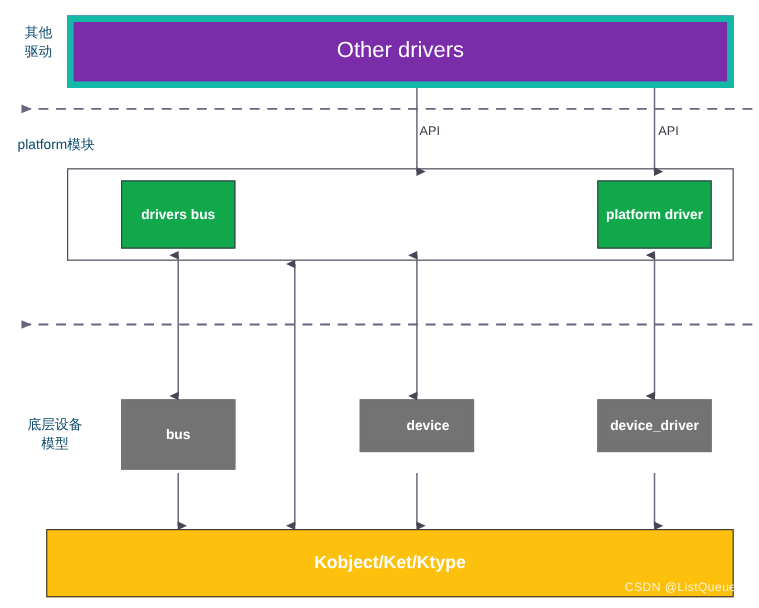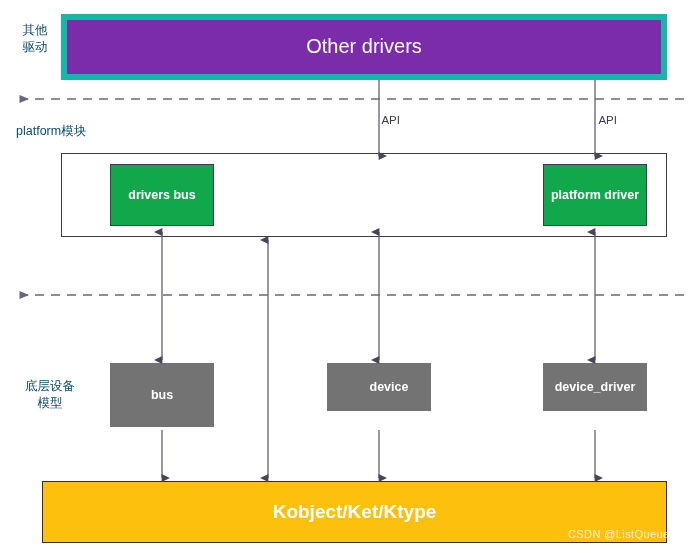--- a/index.html
+++ b/index.html
@@ -42,21 +42,21 @@
     font-size: 12.5px;
   }
   .orange-box {
     background: #737373;
     border: 4px solid #737373;
     font-size: 12.5px;
   }
   .orange-bar {
     background: #FDC10D;
     border: 1px solid #2f2f38;
-    font-size: 19px;
+    font-size: 16px;
   }
   .outline-box {
     position: absolute;
     box-sizing: border-box;
     border: 1px solid #3b3b4a;
     background: transparent;
   }
   .side-label {
     position: absolute;
     color: #0c4a6e;

